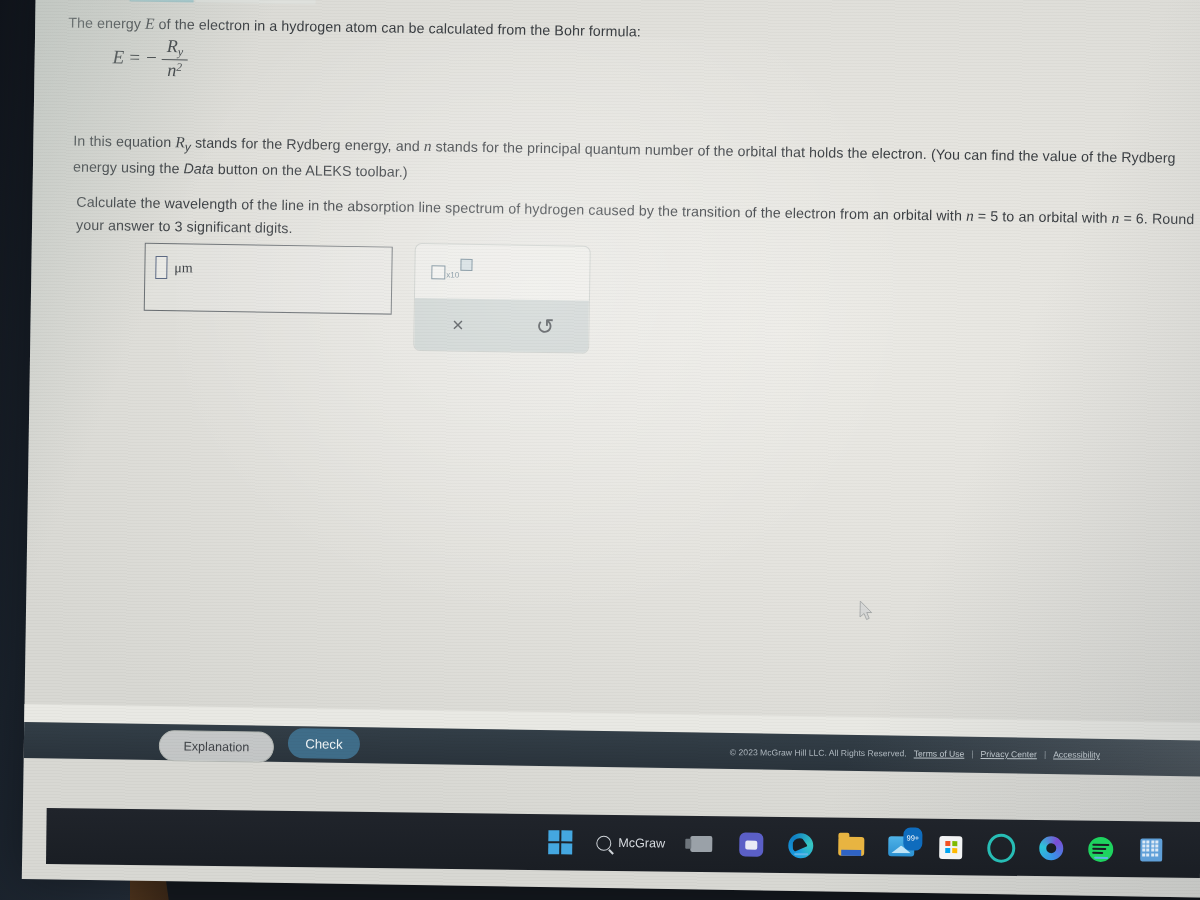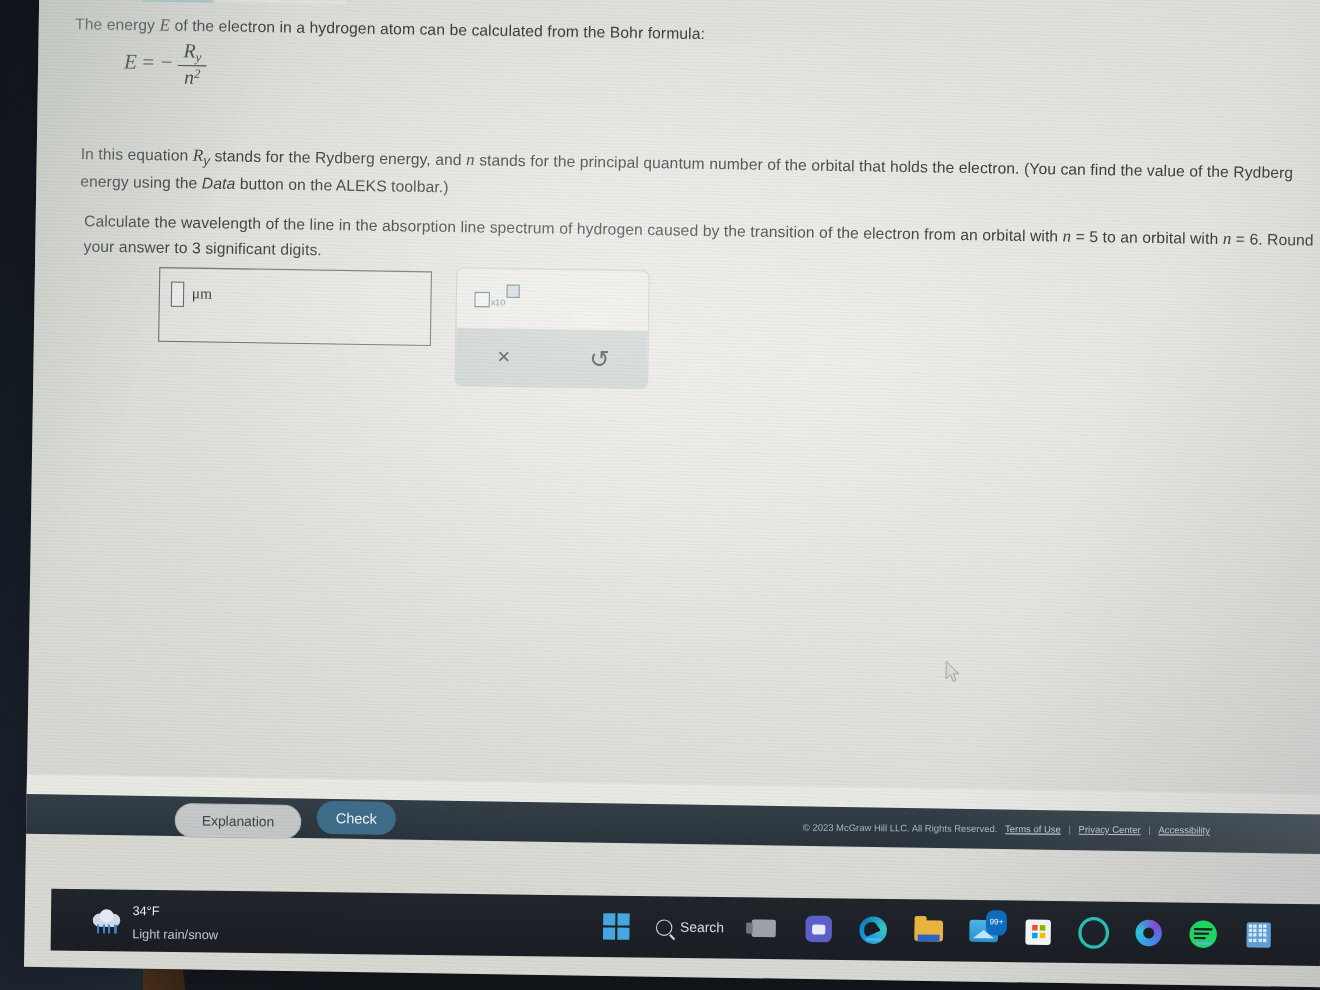--- a/index.html
+++ b/index.html
@@ -504,46 +504,35 @@
 
     </div>
 
     <div class="glare-a"></div>
     <div class="glare-b"></div>
     <div class="scanlines"></div>
   </div>
 
   <div class="taskbar">
 
-    <div class="tb-weather">
-      <span class="wx-icon">
-        <span class="wx-cloud"></span>
-        <span class="wx-cloud2"></span>
-        <span class="wx-rain"></span>
-      </span>
-      <span class="wx-text">
-        <span class="wx-temp">34°F</span><br>
-        <span class="wx-desc">Light rain/snow</span>
-      </span>
-    </div>
 
     <div class="tb-center">
 
       <div class="tb-icon">
         <span class="win-logo">
             <i></i>
             <i></i>
             <i></i>
             <i></i>
           </span>
       </div>
 
       <div class="search-pill">
         <span class="mag"></span>
-        <span>Search</span>
+        <span>McGraw</span>
       </div>
 
       <div class="tb-icon">
         <span class="ic-taskview"></span>
       </div>
 
       <div class="tb-icon">
         <span class="ic-teams">
             <span></span>
           </span>

